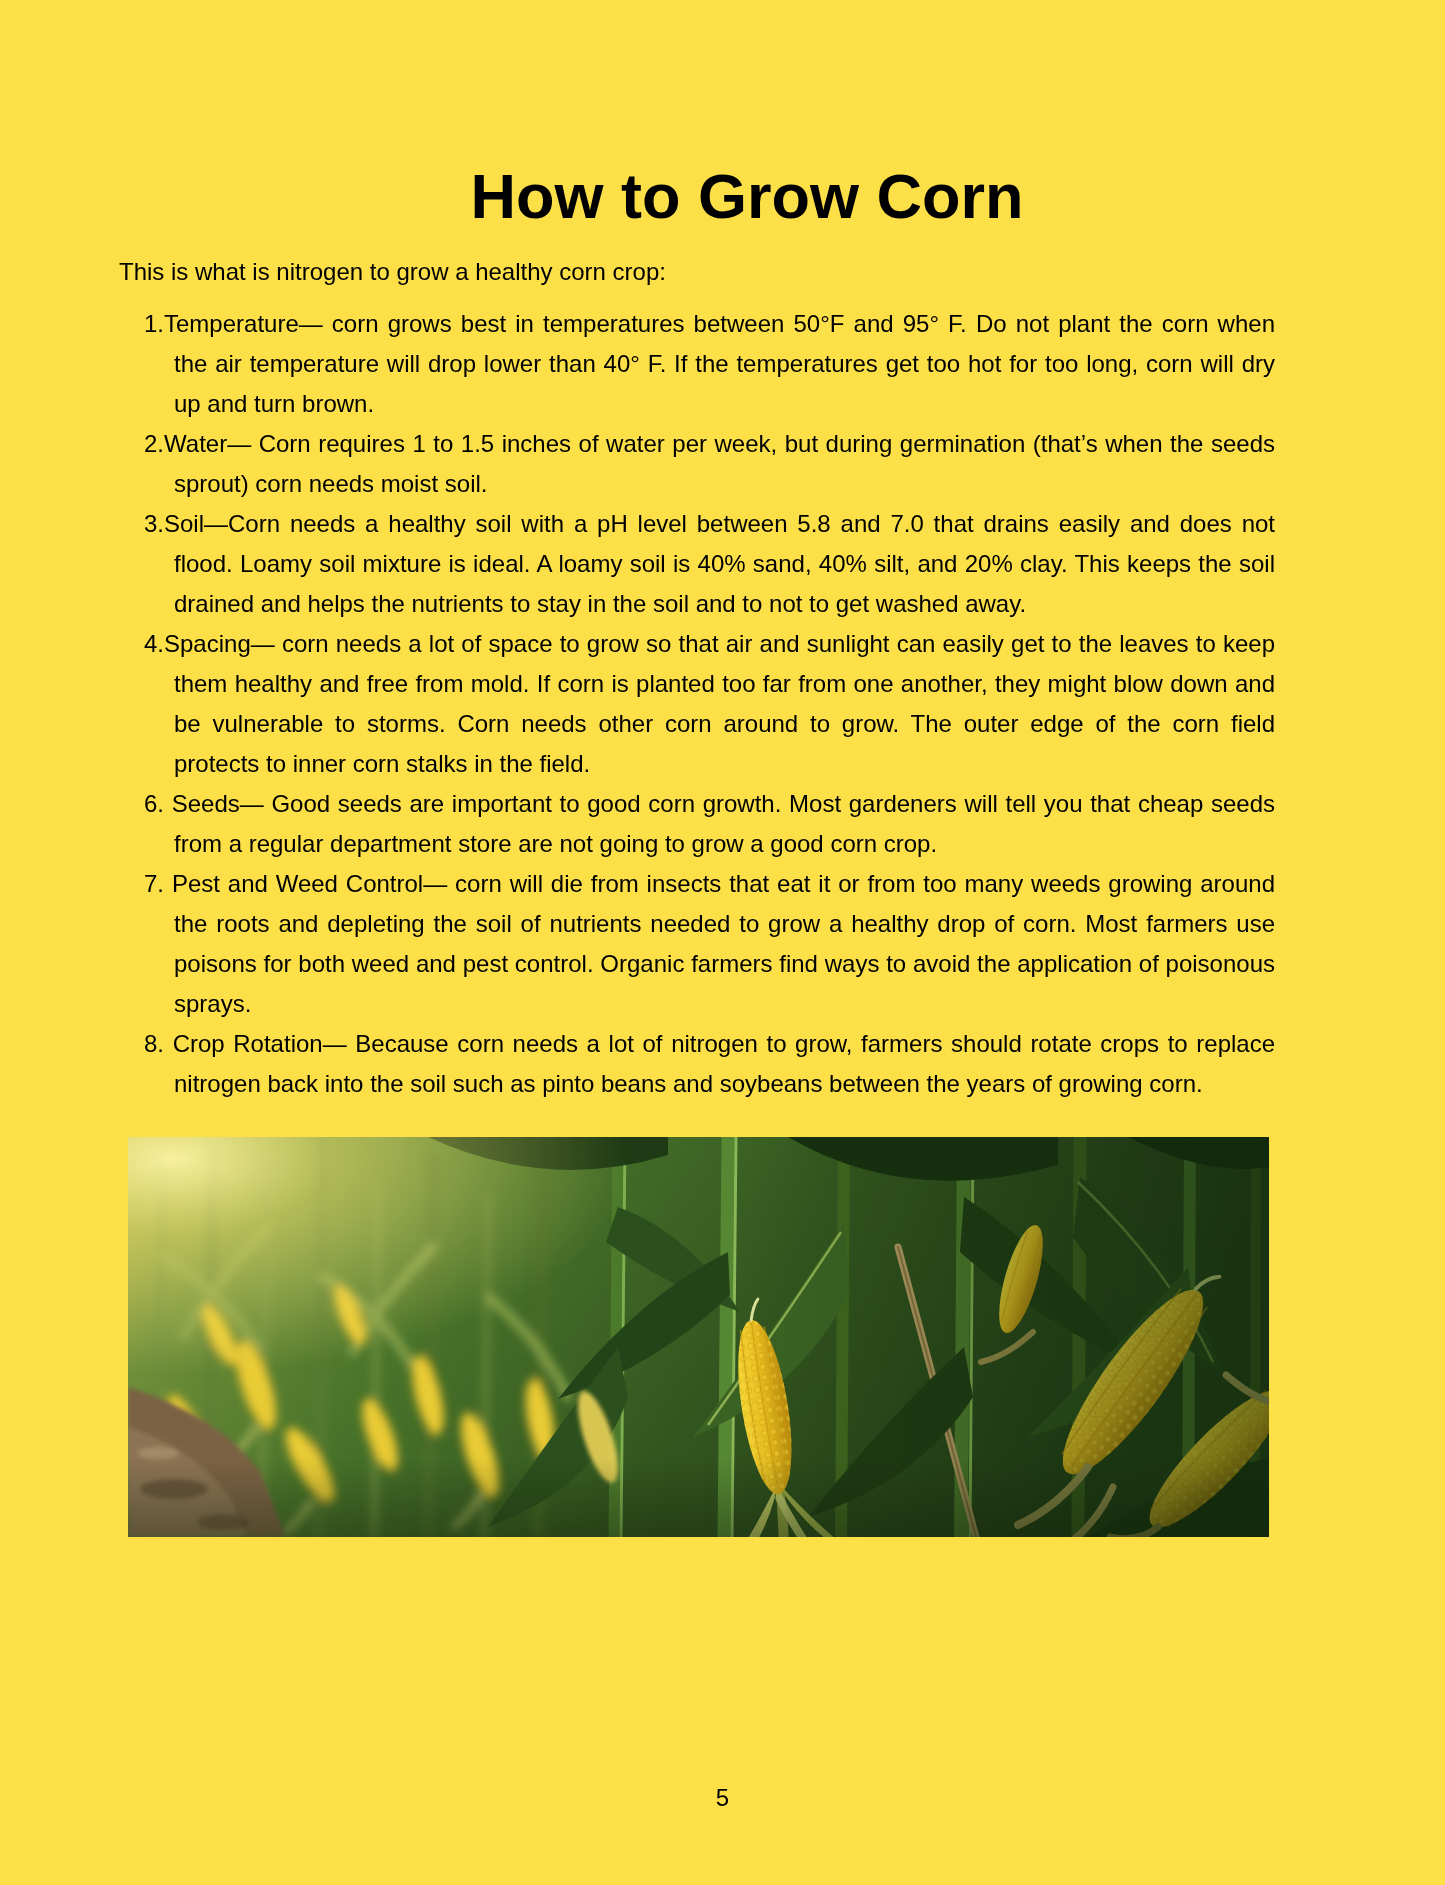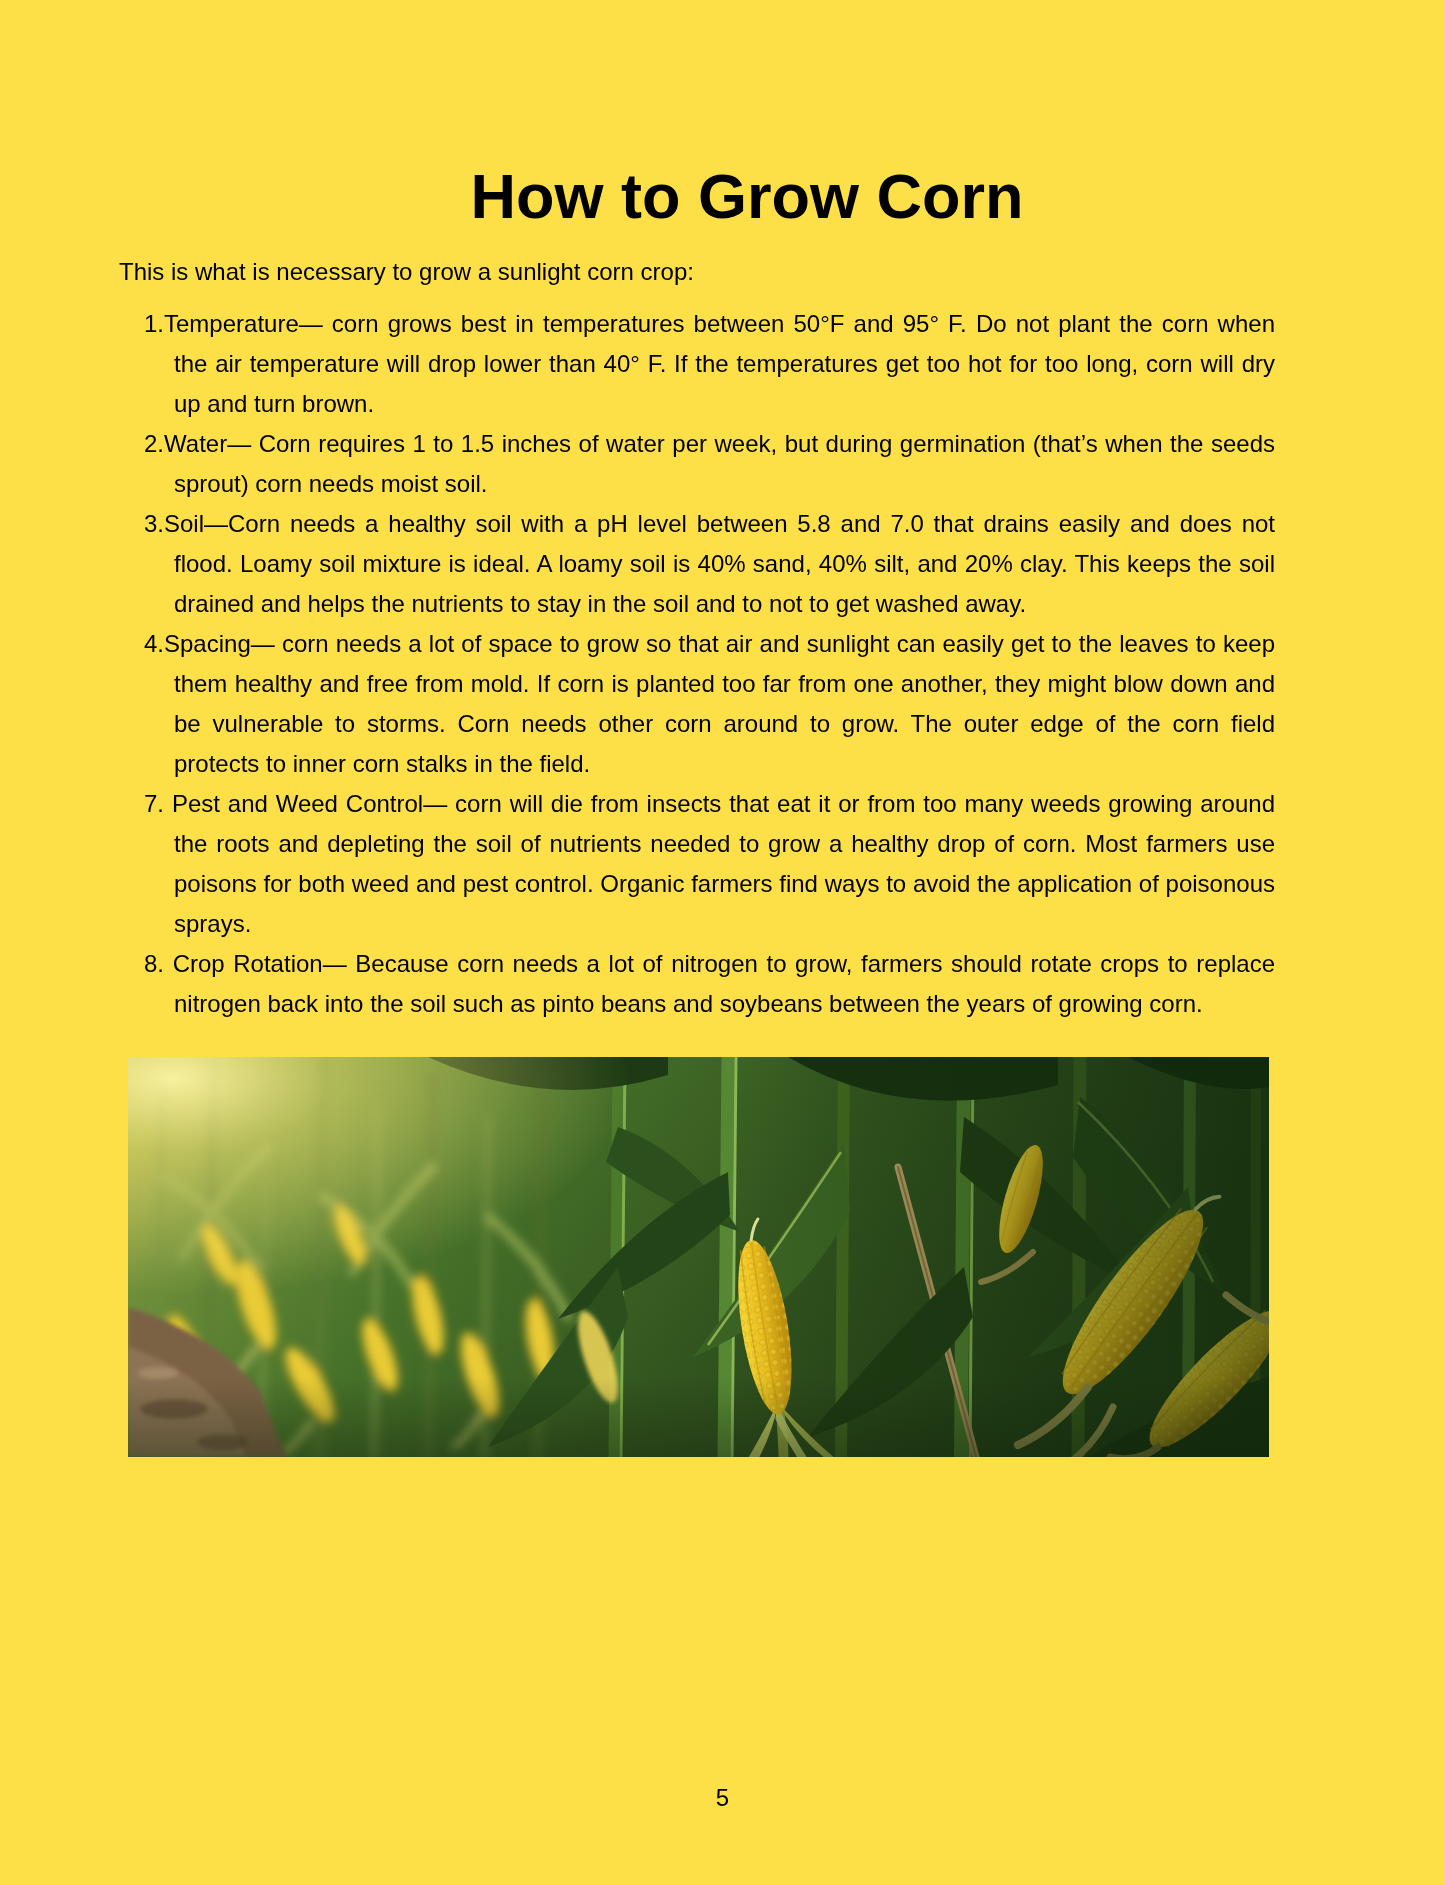--- a/index.html
+++ b/index.html
@@ -49,27 +49,28 @@
     font-size:24px;line-height:40px;
   }
 </style>
 </head>
 <body>
 
 <div class="page">
 
   <h1 class="title">How to Grow Corn</h1>
 
-  <p class="intro">This is what is necessary to grow a sunlight corn crop:</p>
+  <p class="intro">This is what is nitrogen to grow a healthy corn crop:</p>
 
   <ol class="list">
     <li><span>1.</span><span>Temperature— corn grows best in temperatures between 50°F and 95° F. Do not plant the corn when the air temperature will drop lower than 40° F. If the temperatures get too hot for too long, corn will dry up and turn brown.</span></li>
     <li><span>2.</span><span>Water— Corn requires 1 to 1.5 inches of water per week, but during germination (that’s when the seeds sprout) corn needs moist soil.</span></li>
     <li><span>3.</span><span>Soil—Corn needs a healthy soil with a pH level between 5.8 and 7.0 that drains easily and does not flood. Loamy soil mixture is ideal. A loamy soil is 40% sand, 40% silt, and 20% clay. This keeps the soil drained and helps the nutrients to stay in the soil and to not to get washed away.</span></li>
     <li><span>4.</span><span>Spacing— corn needs a lot of space to grow so that air and sunlight can easily get to the leaves to keep them healthy and free from mold. If corn is planted too far from one another, they might blow down and be vulnerable to storms. Corn needs other corn around to grow. The outer edge of the corn field protects to inner corn stalks in the field.</span></li>
+    <li><span>6. </span><span>Seeds— Good seeds are important to good corn growth. Most gardeners will tell you that cheap seeds from a regular department store are not going to grow a good corn crop.</span></li>
     <li><span>7. </span><span>Pest and Weed Control— corn will die from insects that eat it or from too many weeds growing around the roots and depleting the soil of nutrients needed to grow a healthy drop of corn. Most farmers use poisons for both weed and pest control. Organic farmers find ways to avoid the application of poisonous sprays.</span></li>
     <li><span>8. </span><span>Crop Rotation— Because corn needs a lot of nitrogen to grow, farmers should rotate crops to replace nitrogen back into the soil such as pinto beans and soybeans between the years of growing corn.</span></li>
   </ol>
 
   <figure class="photo" role="img" aria-label="Corn field with ripe yellow corn cobs on tall green stalks, sunlit from the upper left, dirt path at lower left">
     <svg viewBox="0 0 1141 400" aria-hidden="true">
       <defs>
         <linearGradient id="gbg" x1="0" y1="0" x2="1" y2="0.25">
           <stop offset="0" stop-color="#a8ab44"></stop>
           <stop offset="0.14" stop-color="#6f8f3a"></stop>

